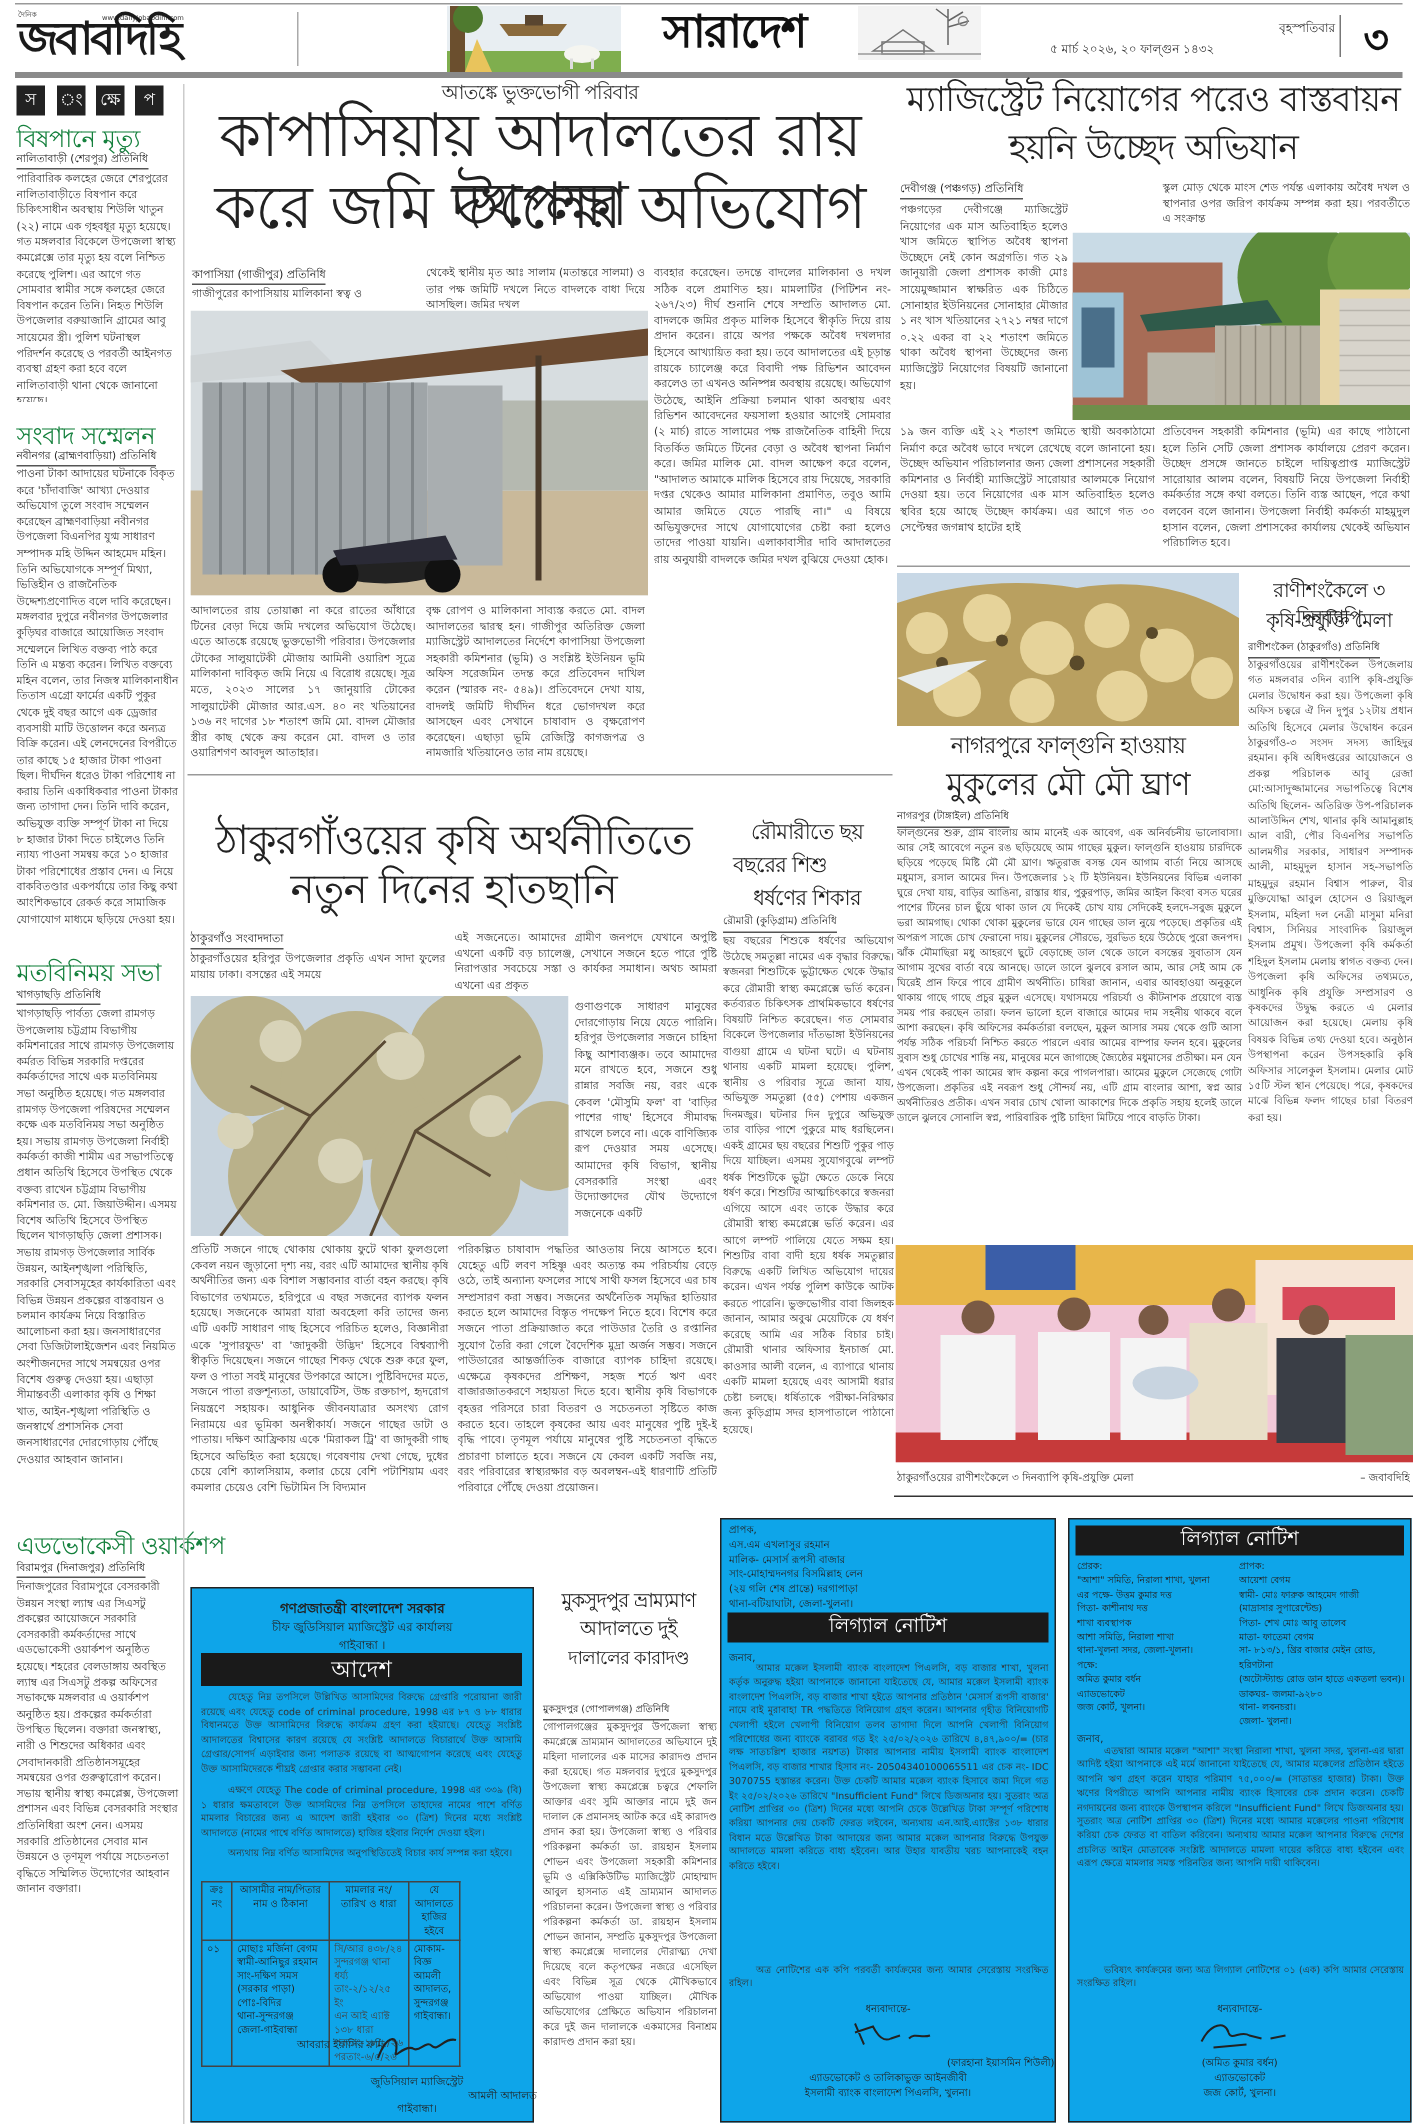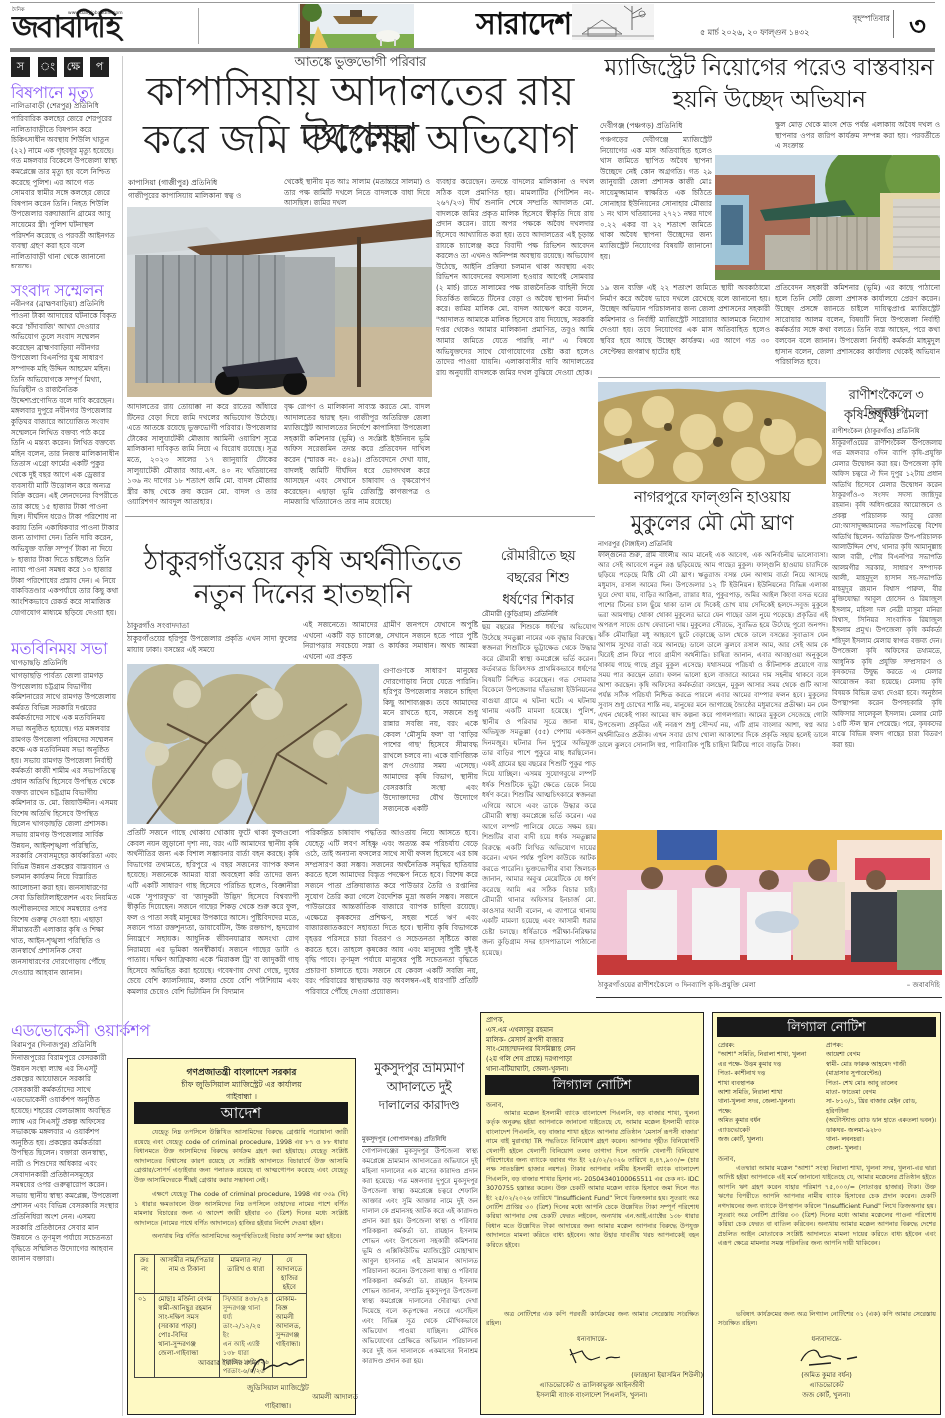--- a/index.html
+++ b/index.html
@@ -12,34 +12,34 @@
   .photo { position: absolute; overflow: hidden; }
   .rule { position: absolute; background: #444; }
 
   
   #masthead-bar { left: 10px; top: 48px; width: 925px; height: 4px; background: #8a8a8a; }
   #masthead-topline { left: 10px; top: 2px; width: 925px; height: 1px; background: #999; }
   #logo { left: 12px; top: 10px; width: 178px; height: 34px; font-size: 30px; font-weight: bold; color: #1a1a1a; letter-spacing: -2px; line-height: 34px; font-family: "DejaVu Serif", serif; }
   #logo-small { left: 12px; top: 6px; font-size: 5px; color: #333; }
   #logo-url { left: 68px; top: 10px; font-size: 4.5px; color: #333; }
   #logo-sep { left: 198px; top: 8px; width: 1px; height: 36px; background: #aaa; }
-  #section-title { left: 476px; top: 6px; font-size: 30px; font-weight: bold; color: #111; letter-spacing: -1px; line-height: 36px; font-family: Liberation Serif, serif; }
+  #section-title { left: 442px; top: 6px; font-size: 30px; font-weight: bold; color: #111; letter-spacing: -1px; line-height: 36px; font-family: Liberation Mono, monospace; }
   #section-art-left { left: 298px; top: 4px; width: 116px; height: 44px; }
   #section-art-right { left: 572px; top: 4px; width: 82px; height: 36px; }
   #date-weekday { left: 750px; top: 12px; width: 140px; text-align: right; font-size: 8px; color: #333; }
   #date-full { left: 700px; top: 26px; width: 190px; text-align: left; font-size: 8px; color: #333; }
   #date-sep { left: 893px; top: 10px; width: 1px; height: 28px; background: #777; }
   #page-number { left: 900px; top: 6px; width: 35px; text-align: center; font-size: 26px; color: #111; font-weight: bold; }
   .skbox { position: absolute; top: 57px; width: 19px; height: 20px; background: #222; color: #fff; font-size: 11px; text-align: center; line-height: 20px; }
-  .side-hl { position: absolute; left: 11px; font-size: 16px; color: #8b5cf6; letter-spacing: -0.3px; }
+  .side-hl { position: absolute; left: 11px; font-size: 16px; color: #15803d; letter-spacing: -0.3px; }
   .side-by { position: absolute; left: 11px; font-size: 7px; border-bottom: 1px solid #555; color: #222; }
   .side-txt { position: absolute; left: 11px; width: 108px; font-size: 7.2px; line-height: 10.6px; color: #333; overflow: hidden; }
 
   
-  .box { position: absolute; border: 1.5px solid #222; background: #fef9c3; }
+  .box { position: absolute; border: 1.5px solid #222; background: #0ea5e9; }
   .blackbar { position: absolute; background: #1a1a1a; color: #fff; text-align: center; }
   table.notice { border-collapse: collapse; width: 100%; font-size: 6.6px; color: #222; }
   table.notice td, table.notice th { border: 1px solid #444; padding: 1px 3px; vertical-align: top; font-weight: normal; line-height: 9px; }
 </style>
 </head>
 <body>
 
 <div class="abs" id="masthead-topline"></div>
 <div class="abs" id="logo-small">দৈনিক</div>
 <div class="abs" id="logo-url">www.dailyjobabdihi.com</div>
@@ -233,21 +233,21 @@
       <path d="M120 160 L150 90 L220 40"></path>
       <path d="M80 80 L40 60"></path>
       <path d="M150 90 L200 120"></path>
     </g>
 </svg>
 <div class="abs txt" style="left:383px;top:666px;width:95px;height:158px">গুণাগুণকে সাধারণ মানুষের দোরগোড়ায় নিয়ে যেতে পারিনি। হরিপুর উপজেলার সজনে চাহিদা কিছু আশাব্যঞ্জক। তবে আমাদের মনে রাখতে হবে, সজনে শুধু রান্নার সবজি নয়, বরং একে কেবল 'মৌসুমি ফল' বা 'বাড়ির পাশের গাছ' হিসেবে সীমাবদ্ধ রাখলে চলবে না। একে বাণিজ্যিক রূপ দেওয়ার সময় এসেছে। আমাদের কৃষি বিভাগ, স্থানীয় বেসরকারি সংস্থা এবং উদ্যোক্তাদের যৌথ উদ্যোগে সজনেকে একটি</div>
 <div class="abs txt" style="left:127px;top:828px;width:172px;height:178px">প্রতিটি সজনে গাছে থোকায় থোকায় ফুটে থাকা ফুলগুলো কেবল নয়ন জুড়ানো দৃশ্য নয়, বরং এটি আমাদের স্থানীয় কৃষি অর্থনীতির জন্য এক বিশাল সম্ভাবনার বার্তা বহন করছে। কৃষি বিভাগের তথ্যমতে, হরিপুরে এ বছর সজনের ব্যাপক ফলন হয়েছে। সজনেকে আমরা যারা অবহেলা করি তাদের জন্য এটি একটি সাধারণ গাছ হিসেবে পরিচিত হলেও, বিজ্ঞানীরা একে 'সুপারফুড' বা 'জাদুকরী উদ্ভিদ' হিসেবে বিশ্বব্যাপী স্বীকৃতি দিয়েছেন। সজনে গাছের শিকড় থেকে শুরু করে ফুল, ফল ও পাতা সবই মানুষের উপকারে আসে। পুষ্টিবিদদের মতে, সজনে পাতা রক্তশূন্যতা, ডায়াবেটিস, উচ্চ রক্তচাপ, হৃদরোগ নিয়ন্ত্রণে সহায়ক। আধুনিক জীবনযাত্রার অসংখ্য রোগ নিরাময়ে এর ভূমিকা অনস্বীকার্য। সজনে গাছের ডাটা ও পাতায়। দক্ষিণ আফ্রিকায় একে 'মিরাকল ট্রি' বা জাদুকরী গাছ হিসেবে অভিহিত করা হয়েছে। গবেষণায় দেখা গেছে, দুধের চেয়ে বেশি ক্যালসিয়াম, কলার চেয়ে বেশি পটাশিয়াম এবং কমলার চেয়েও বেশি ভিটামিন সি বিদ্যমান</div>
 <div class="abs txt" style="left:305px;top:828px;width:173px;height:178px">পরিকল্পিত চাষাবাদ পদ্ধতির আওতায় নিয়ে আসতে হবে। যেহেতু এটি লবণ সহিষ্ণু এবং অত্যন্ত কম পরিচর্যায় বেড়ে ওঠে, তাই অন্যান্য ফসলের সাথে সাথী ফসল হিসেবে এর চাষ সম্প্রসারণ করা সম্ভব। সজনের অর্থনৈতিক সমৃদ্ধির হাতিয়ার করতে হলে আমাদের বিস্তৃত পদক্ষেপ নিতে হবে। বিশেষ করে সজনে পাতা প্রক্রিয়াজাত করে পাউডার তৈরি ও রপ্তানির সুযোগ তৈরি করা গেলে বৈদেশিক মুদ্রা অর্জন সম্ভব। সজনে পাউডারের আন্তর্জাতিক বাজারে ব্যাপক চাহিদা রয়েছে। এক্ষেত্রে কৃষকদের প্রশিক্ষণ, সহজ শর্তে ঋণ এবং বাজারজাতকরণে সহায়তা দিতে হবে। স্থানীয় কৃষি বিভাগকে বৃহত্তর পরিসরে চারা বিতরণ ও সচেতনতা সৃষ্টিতে কাজ করতে হবে। তাহলে কৃষকের আয় এবং মানুষের পুষ্টি দুই-ই বৃদ্ধি পাবে। তৃণমূল পর্যায়ে মানুষের পুষ্টি সচেতনতা বৃদ্ধিতে প্রচারণা চালাতে হবে। সজনে যে কেবল একটি সবজি নয়, বরং পরিবারের স্বাস্থ্যরক্ষার বড় অবলম্বন-এই ধারণাটি প্রতিটি পরিবারে পৌঁছে দেওয়া প্রয়োজন।</div>
 
 <div class="abs hl" style="left:480px;top:544px;width:116px;font-size:14px;line-height:22px">রৌমারীতে ছয়</div>
-<div class="abs hl" style="left:480px;top:566px;width:116px;font-size:14px;line-height:22px">বছরের শিশু</div>
+<div class="abs hl" style="left:462px;top:566px;width:116px;font-size:14px;line-height:22px">বছরের শিশু</div>
 <div class="abs hl" style="left:480px;top:588px;width:116px;font-size:14px;line-height:22px">ধর্ষণের শিকার</div>
 <div class="abs byline" style="left:482px;top:609px;font-size:6.8px">রৌমারী (কুড়িগ্রাম) প্রতিনিধি</div>
 <div class="abs txt" style="left:482px;top:622px;width:114px;height:388px;font-size:6.9px;line-height:10.5px">ছয় বছরের শিশুকে ধর্ষণের অভিযোগ উঠেছে সমতুল্লা নামের এক বৃদ্ধার বিরুদ্ধে। স্বজনরা শিশুটিকে ভুট্টাক্ষেত থেকে উদ্ধার করে রৌমারী স্বাস্থ্য কমপ্লেক্সে ভর্তি করেন। কর্তব্যরত চিকিৎসক প্রাথমিকভাবে ধর্ষণের বিষয়টি নিশ্চিত করেছেন। গত সোমবার বিকেলে উপজেলার দাঁতভাঙ্গা ইউনিয়নের বাগুয়া গ্রামে এ ঘটনা ঘটে। এ ঘটনায় থানায় একটি মামলা হয়েছে। পুলিশ, স্থানীয় ও পরিবার সূত্রে জানা যায়, অভিযুক্ত সমতুল্লা (৫৫) পেশায় একজন দিনমজুর। ঘটনার দিন দুপুরে অভিযুক্ত তার বাড়ির পাশে পুকুরে মাছ ধরছিলেন। একই গ্রামের ছয় বছরের শিশুটি পুকুর পাড় দিয়ে যাচ্ছিল। এসময় সুযোগবুঝে লম্পট ধর্ষক শিশুটিকে ভুট্টা ক্ষেতে ডেকে নিয়ে ধর্ষণ করে। শিশুটির আত্মচিৎকারে স্বজনরা এগিয়ে আসে এবং তাকে উদ্ধার করে রৌমারী স্বাস্থ্য কমপ্লেক্সে ভর্তি করেন। এর আগে লম্পট পালিয়ে যেতে সক্ষম হয়। শিশুটির বাবা বাদী হয়ে ধর্ষক সমতুল্লার বিরুদ্ধে একটি লিখিত অভিযোগ দায়ের করেন। এখন পর্যন্ত পুলিশ কাউকে আটক করতে পারেনি। ভুক্তভোগীর বাবা জিলহক জানান, আমার অবুঝ মেয়েটিকে যে ধর্ষণ করেছে আমি এর সঠিক বিচার চাই। রৌমারী থানার অফিসার ইনচার্জ মো. কাওসার আলী বলেন, এ ব্যাপারে থানায় একটি মামলা হয়েছে এবং আসামী ধরার চেষ্টা চলছে। ধর্ষিতাকে পরীক্ষা-নিরিক্ষার জন্য কুড়িগ্রাম সদর হাসপাতালে পাঠানো হয়েছে।</div>
 
 <div class="abs byline" style="left:598px;top:539px;font-size:6.6px">নাগরপুর (টাঙ্গাইল) প্রতিনিধি</div>
 <div class="abs txt" style="left:598px;top:550px;width:230px;height:276px;font-size:6.7px;line-height:10px">ফাল্গুনের শুরু, গ্রাম বাংলায় আম মানেই এক আবেগ, এক অনির্বচনীয় ভালোবাসা। আর সেই আবেগে নতুন রঙ ছড়িয়েছে আম গাছের মুকুল। ফাল্গুনি হাওয়ায় চারদিকে ছড়িয়ে পড়েছে মিষ্টি মৌ মৌ ঘ্রাণ। ঋতুরাজ বসন্ত যেন আগাম বার্তা নিয়ে আসছে মধুমাস, রসাল আমের দিন। উপজেলার ১২ টি ইউনিয়ন। ইউনিয়নের বিভিন্ন এলাকা ঘুরে দেখা যায়, বাড়ির আঙিনা, রাস্তার ধার, পুকুরপাড়, জমির আইল কিংবা বসত ঘরের পাশের টিনের চাল ছুঁয়ে থাকা ডাল যে দিকেই চোখ যায় সেদিকেই হলদে-সবুজ মুকুলে ভরা আমগাছ। থোকা থোকা মুকুলের ভারে যেন গাছের ডাল নুয়ে পড়েছে। প্রকৃতির এই অপরূপ সাজে চোখ ফেরানো দায়। মুকুলের সৌরভে, সুরভিত হয়ে উঠেছে পুরো জনপদ। ঝাঁক মৌমাছিরা মধু আহরণে ছুটে বেড়াচ্ছে ডাল থেকে ডালে বসন্তের সুবাতাস যেন আগাম সুখের বার্তা বয়ে আনছে। ডালে ডালে ঝুলবে রসাল আম, আর সেই আম কে ঘিরেই প্রান ফিরে পাবে গ্রামীণ অর্থনীতি। চাষিরা জানান, এবার আবহাওয়া অনুকূলে থাকায় গাছে গাছে প্রচুর মুকুল এসেছে। যথাসময়ে পরিচর্যা ও কীটনাশক প্রয়োগে ব্যস্ত সময় পার করছেন তারা। ফলন ভালো হলে বাজারে আমের দাম সহনীয় থাকবে বলে আশা করছেন। কৃষি অফিসের কর্মকর্তারা বলছেন, মুকুল আসার সময় থেকে গুটি আসা পর্যন্ত সঠিক পরিচর্যা নিশ্চিত করতে পারলে এবার আমের বাম্পার ফলন হবে। মুকুলের সুবাস শুধু চোখের শান্তি নয়, মানুষের মনে জাগাচ্ছে জ্যৈষ্ঠের মধুমাসের প্রতীক্ষা। মন যেন এখন থেকেই পাকা আমের স্বাদ কল্পনা করে পাগলপারা। আমের মুকুলে সেজেছে গোটা উপজেলা। প্রকৃতির এই নবরূপ শুধু সৌন্দর্য নয়, এটি গ্রাম বাংলার আশা, স্বপ্ন আর অর্থনীতিরও প্রতীক। এখন সবার চোখ খোলা আকাশের দিকে প্রকৃতি সহায় হলেই ডালে ডালে ঝুলবে সোনালি স্বপ্ন, পারিবারিক পুষ্টি চাহিদা মিটিয়ে পাবে বাড়তি টাকা।</div>
 
 <svg class="photo" style="left:597px;top:830px;width:345px;height:145px" viewBox="0 0 345 145" preserveAspectRatio="none">
   <rect width="345" height="145" fill="#f2c8d8"></rect>
   <rect x="0" y="0" width="345" height="40" fill="#e8b64a"></rect>

